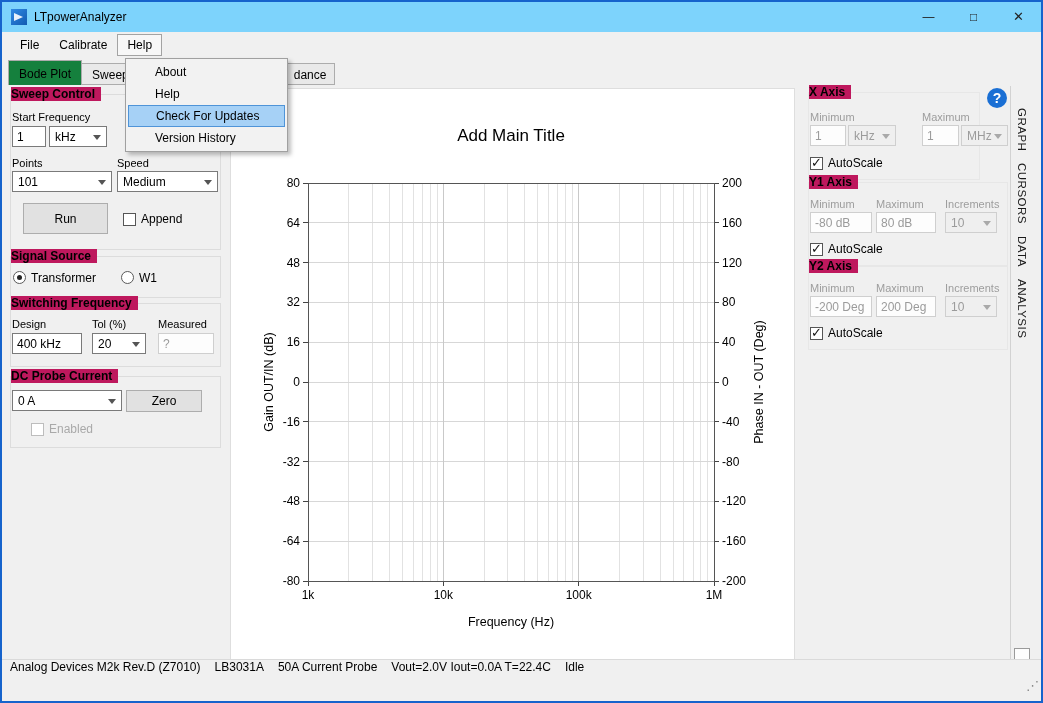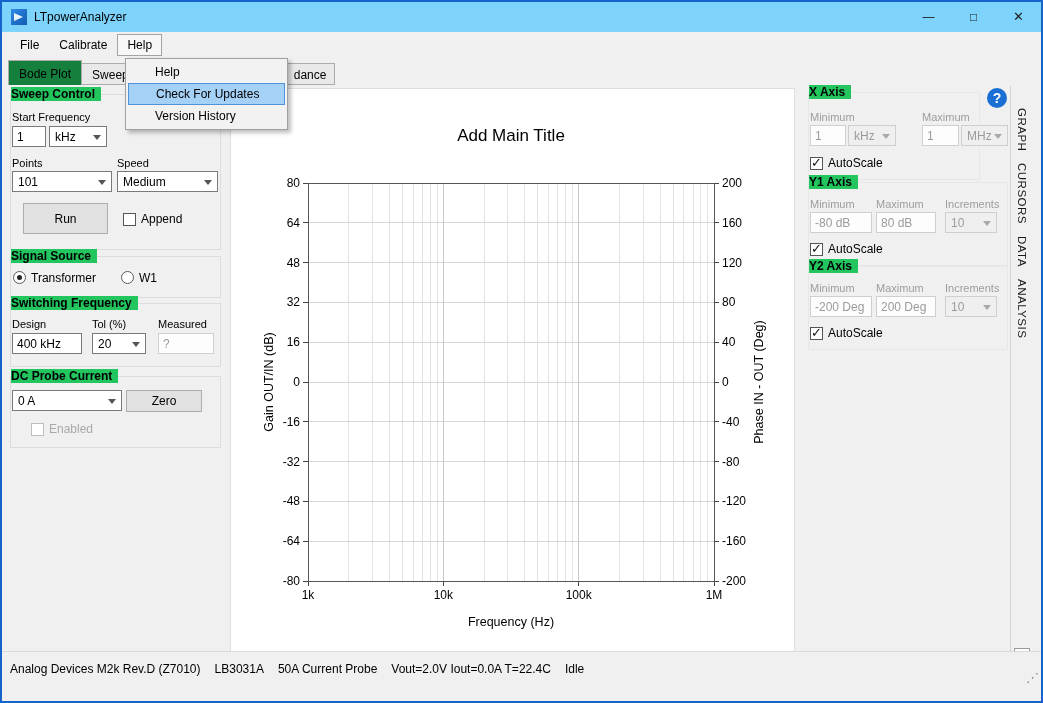--- a/index.html
+++ b/index.html
@@ -28,21 +28,21 @@
 
   
   .dropdown-menu { position:absolute; left:123px; top:56px; width:163px; background:#f2f2f2; border:1px solid #a0a0a0; padding:2px 0; z-index:20; box-shadow:3px 3px 4px rgba(0,0,0,.25); }
   .menu-row { height:22px; line-height:22px; padding-left:29px; }
   .menu-row.highlight { margin:0 2px; padding-left:27px; background:#a6d1f6; border:1px solid #4f94d8; line-height:20px; }
 
   
   .left-panel  { position:absolute; left:8px;   top:86px; width:211px; height:585px; }
   .right-panel { position:absolute; left:806px; top:84px; width:200px; height:585px; }
   .group { position:absolute; border:1px solid #dcdcdc; }
-  .gtitle { position:absolute; top:-8px; left:0; background:#22c55e; font-weight:bold; font-size:12px; padding-right:6px; white-space:nowrap; }
+  .gtitle { position:absolute; top:-8px; left:0; background:#be185d; font-weight:bold; font-size:12px; padding-right:6px; white-space:nowrap; }
   .lbl  { position:absolute; font-size:11px; color:#000; white-space:nowrap; }
   .lbl.gray { color:#9d9d9d; }
 
   .field { position:absolute; height:21px; border:1px solid #7a7a7a; background:#fff; font-size:12px; padding:1px 4px; font-family:inherit; }
   .field.disabled { border-color:#cfcfcf; color:#9b9b9b; background:#fdfdfd; }
   .combo { position:absolute; height:21px; border:1px solid #7a7a7a; background:#fff; display:flex; align-items:center; padding-left:5px; padding-right:16px; }
   .combo.disabled { border-color:#cfcfcf; color:#9b9b9b; background:#efefef; }
   .chev { position:absolute; right:5px; top:8px; width:0; height:0; border-left:4px solid transparent; border-right:4px solid transparent; border-top:5px solid #555; }
   .combo.disabled .chev { border-top-color:#a9a9a9; }
   .btn { position:absolute; background:#e1e1e1; border:1px solid #adadad; font-size:12px; font-family:inherit; }
@@ -61,21 +61,21 @@
 
   
   .help-icon { position:absolute; left:179px; top:2px; width:20px; height:20px; border-radius:50%; background:#1a6fd4; color:#fff; font-weight:bold; font-size:14px; text-align:center; line-height:20px; }
 
   
   .side-strip { position:absolute; left:1008px; top:84px; width:23px; height:587px; border-left:1px solid #d2d2d2; display:flex; flex-direction:column; align-items:center; padding-top:22px; gap:12px; }
   .vtab { writing-mode:vertical-rl; font-size:11.5px; letter-spacing:.5px; color:#1a1a1a; white-space:nowrap; }
   .corner-box { position:absolute; top:562px; left:3px; width:16px; height:16px; border:1px solid #9a9a9a; background:#fdfdfd; }
 
   
-  .status-bar { position:absolute; left:0; right:0; bottom:16px; height:34px; background:#f0f0f0; border-top:1px solid #dadada; display:flex; align-items:center; padding-left:8px; font-size:12px; }
+  .status-bar { position:absolute; left:0; right:0; bottom:8px; height:34px; background:#f0f0f0; border-top:1px solid #dadada; display:flex; padding-left:8px; font-size:12px; }
   .status-seg { margin-right:14px; white-space:nowrap; }
   .grip { position:absolute; right:2px; bottom:0px; color:#8a8a8a; font-size:13px; }
 </style>
 </head>
 <body>
 
 <div class="window">
 
   <div class="titlebar">
     <div class="app-icon"></div>
@@ -93,20 +93,21 @@
     <div class="menu-item open">Help</div>
   </div>
 
   <div class="tabstrip">
     <div class="tab active">Bode Plot</div>
     <div class="tab">Sweep A</div>
     <div class="tab frag">dance</div>
   </div>
 
   <div class="dropdown-menu">
+    <div class="menu-row">About</div>
     <div class="menu-row">Help</div>
     <div class="menu-row highlight">Check For Updates</div>
     <div class="menu-row">Version History</div>
   </div>
 
   <div class="left-panel">
 
     <div class="group" style="left:0; top:6px; width:211px; height:156px;">
       <div class="gtitle">Sweep Control</div>
       <div class="lbl" style="left:1px; top:16px;">Start Frequency</div>

